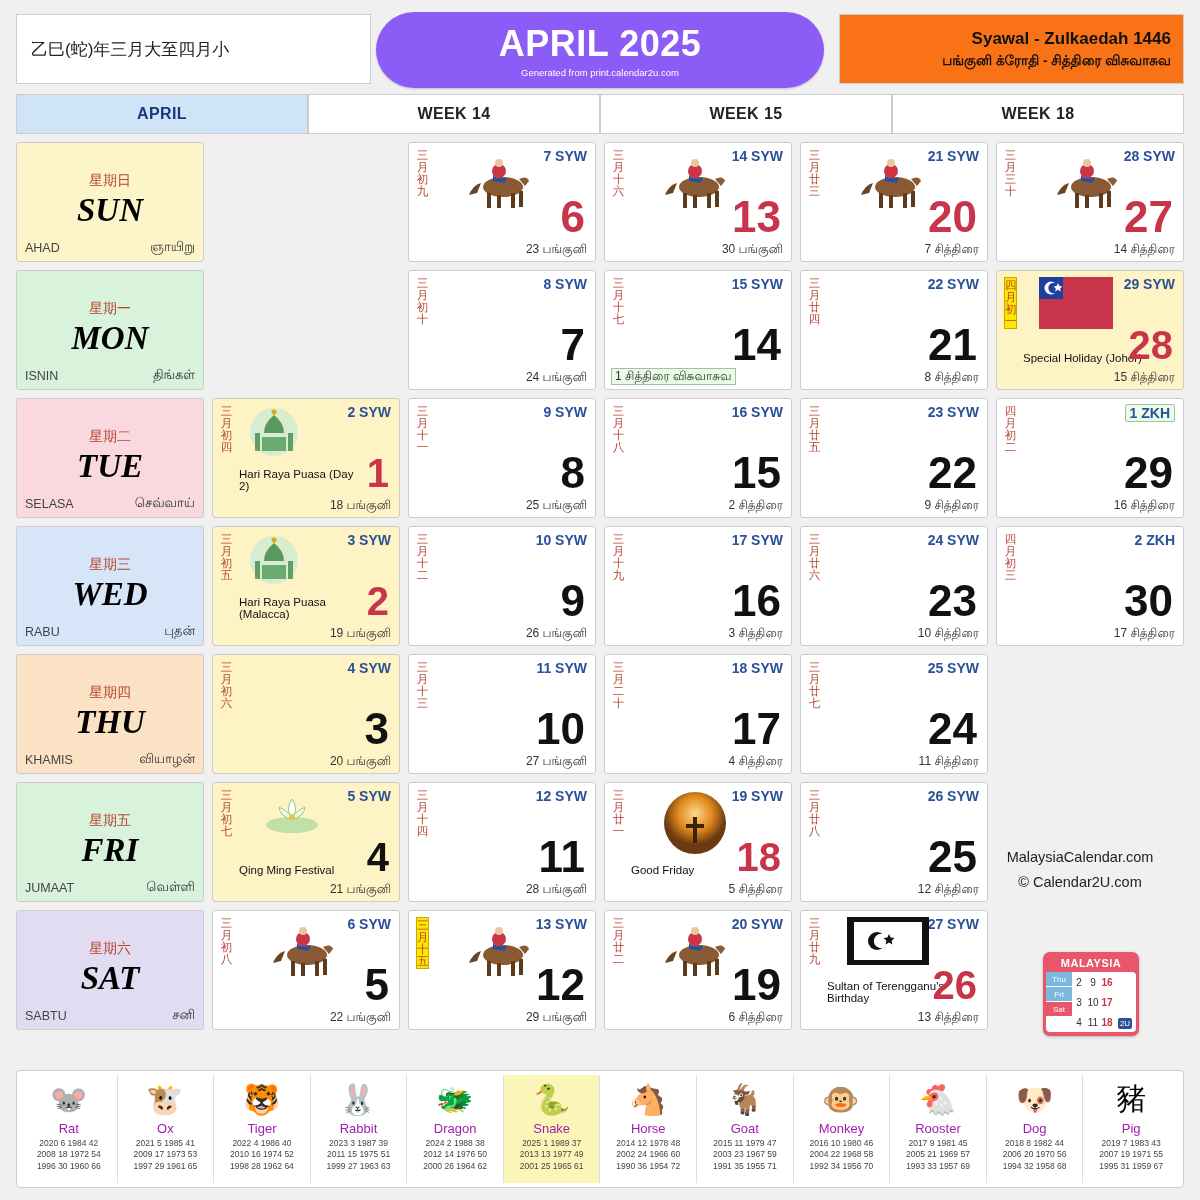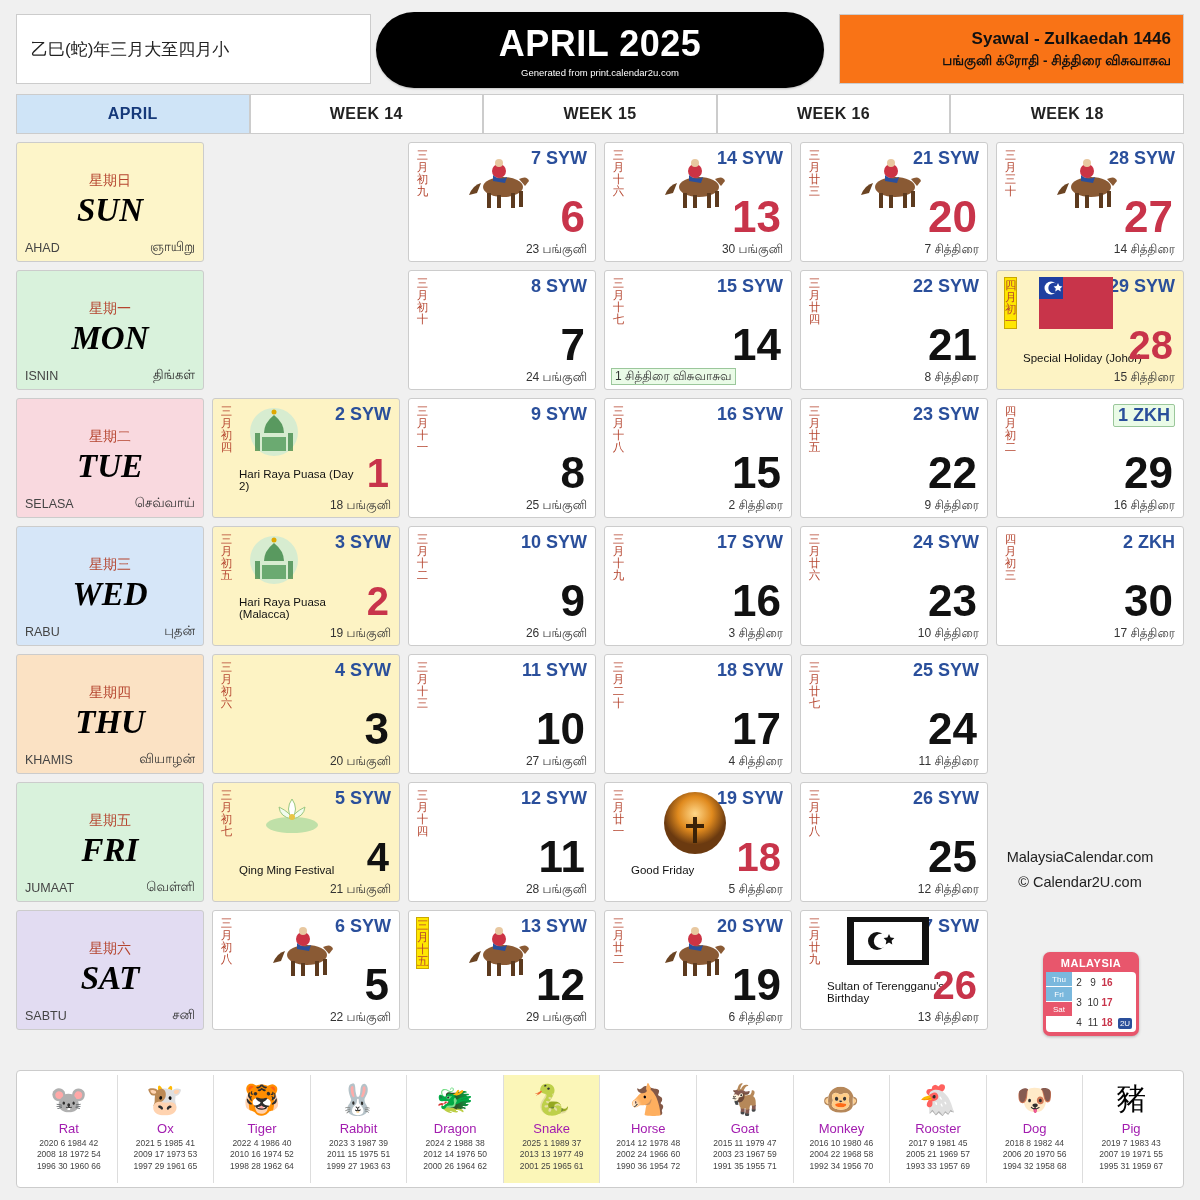--- a/index.html
+++ b/index.html
@@ -22,21 +22,21 @@
   .hdr-right {
     flex: 0 0 345px; background: #f97316; border: 1px solid #ccc;
     display: flex; flex-direction: column; align-items: flex-end;
     justify-content: center; padding-right: 12px; text-align: center;
   }
   .hdr-right .l1 { font-size: 17px; font-weight: bold; color: #111; }
   .hdr-right .l2 { font-size: 13.5px; font-weight: bold; color: #111; margin-top: 4px; }
   .title-pill {
     position: absolute; left: 50%; transform: translateX(-50%);
     top: -2px; width: 448px; height: 76px;
-    background: #000000; border-radius: 38px;
+    background: #8b5cf6; border-radius: 38px;
     display: flex; flex-direction: column; align-items: center; justify-content: center;
     color: #fff; box-shadow: 0 1px 2px rgba(0,0,0,.2);
   }
   .title-pill .main { font-size: 36px; font-weight: bold; letter-spacing: .5px; }
   .title-pill .sub { font-size: 9.5px; margin-top: 2px; }
 
   
   .weekrow { display: flex; margin-top: 10px; }
   .wk {
     flex: 1 1 0; height: 40px; background: #fff; border: 1px solid #ccc;
@@ -61,21 +61,21 @@
   .dayname .ms { position: absolute; left: 8px; bottom: 6px; font-size: 12.5px; color: #444; }
   .dayname .ta { position: absolute; right: 8px; bottom: 5px; font-size: 13px; color: #333; }
 
   
   .date {
     height: 100%; background: #fff; border: 1px solid #ccc; border-radius: 3px;
     position: relative; overflow: hidden;
   }
   .date.holiday { background: #fdf3c4; }
   .date.empty { background: transparent; border: none; }
-  .syw { position: absolute; top: 5px; right: 8px; font-size: 18px; color: #2a4f9b; font-weight: bold; }
+  .syw { position: absolute; top: 5px; right: 8px; font-size: 14px; color: #2a4f9b; font-weight: bold; }
   .syw.box { background: #eafbe7; border: 1px solid #9bc79b; padding: 0 4px; border-radius: 2px; }
   .cnv {
     position: absolute; top: 6px; left: 7px; font-size: 11.5px; color: #b5452f;
     line-height: 1.05; width: 13px; text-align: center;
   }
   .cnv.hl { background: #ffe600; border: 1px solid #caa800; padding: 1px 0; }
   .dnum {
     position: absolute; right: 10px; bottom: 22px;
     font-size: 44px; font-weight: bold; color: #111; line-height: 1;
   }
@@ -145,21 +145,20 @@
     <div class="title-pill">
       <div class="main">APRIL 2025</div>
       <div class="sub">Generated from print.calendar2u.com</div>
     </div>
   </div>
 
   <div class="weekrow" id="weekrow">
       <div class="wk apr">APRIL</div>
       <div class="wk">WEEK 14</div>
       <div class="wk">WEEK 15</div>
-      <div class="wk">WEEK 16</div>
       <div class="wk">WEEK 18</div>
     </div>
 
   <div class="grid" id="grid">
       <div class="row">
         <div class="cell">
           <div class="dayname" style="background:#fdf5c9">
             <div class="cn">星期日</div>
             <div class="en">SUN</div>
             <div class="ms">AHAD</div>

